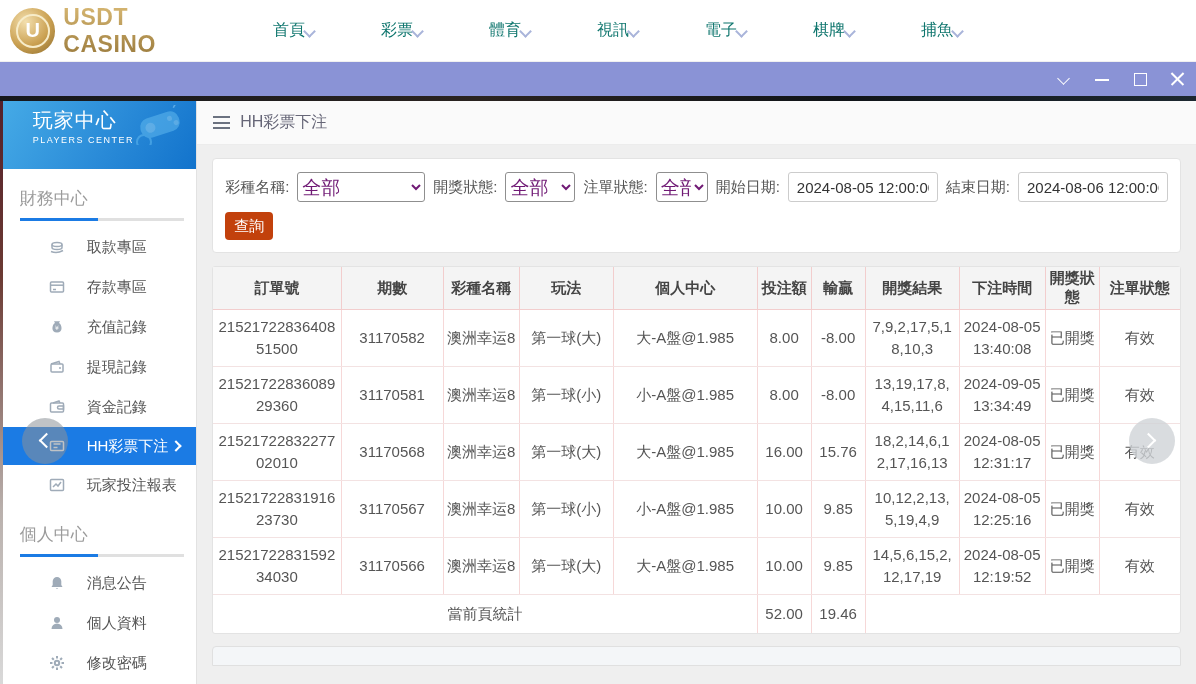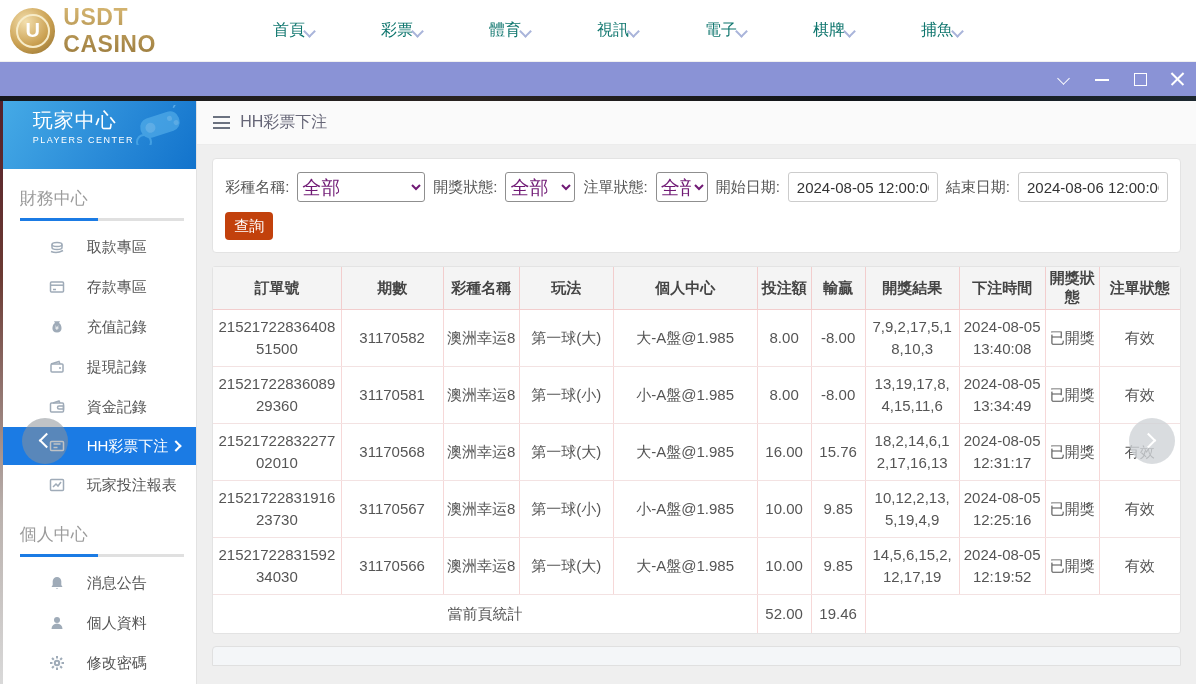--- a/index.html
+++ b/index.html
@@ -348,21 +348,21 @@
               </tr>
               <tr>
                 <td>2152172283608929360</td>
                 <td>31170581</td>
                 <td>澳洲幸运8</td>
                 <td>第一球(小)</td>
                 <td>小-A盤@1.985</td>
                 <td>8.00</td>
                 <td>-8.00</td>
                 <td>13,19,17,8,4,15,11,6</td>
-                <td>2024-08-05 13:34:49</td>
+                <td>2024-09-05 13:34:49</td>
                 <td>已開獎</td>
                 <td>有效</td>
               </tr>
               <tr>
                 <td>2152172283227702010</td>
                 <td>31170568</td>
                 <td>澳洲幸运8</td>
                 <td>第一球(大)</td>
                 <td>大-A盤@1.985</td>
                 <td>16.00</td>

